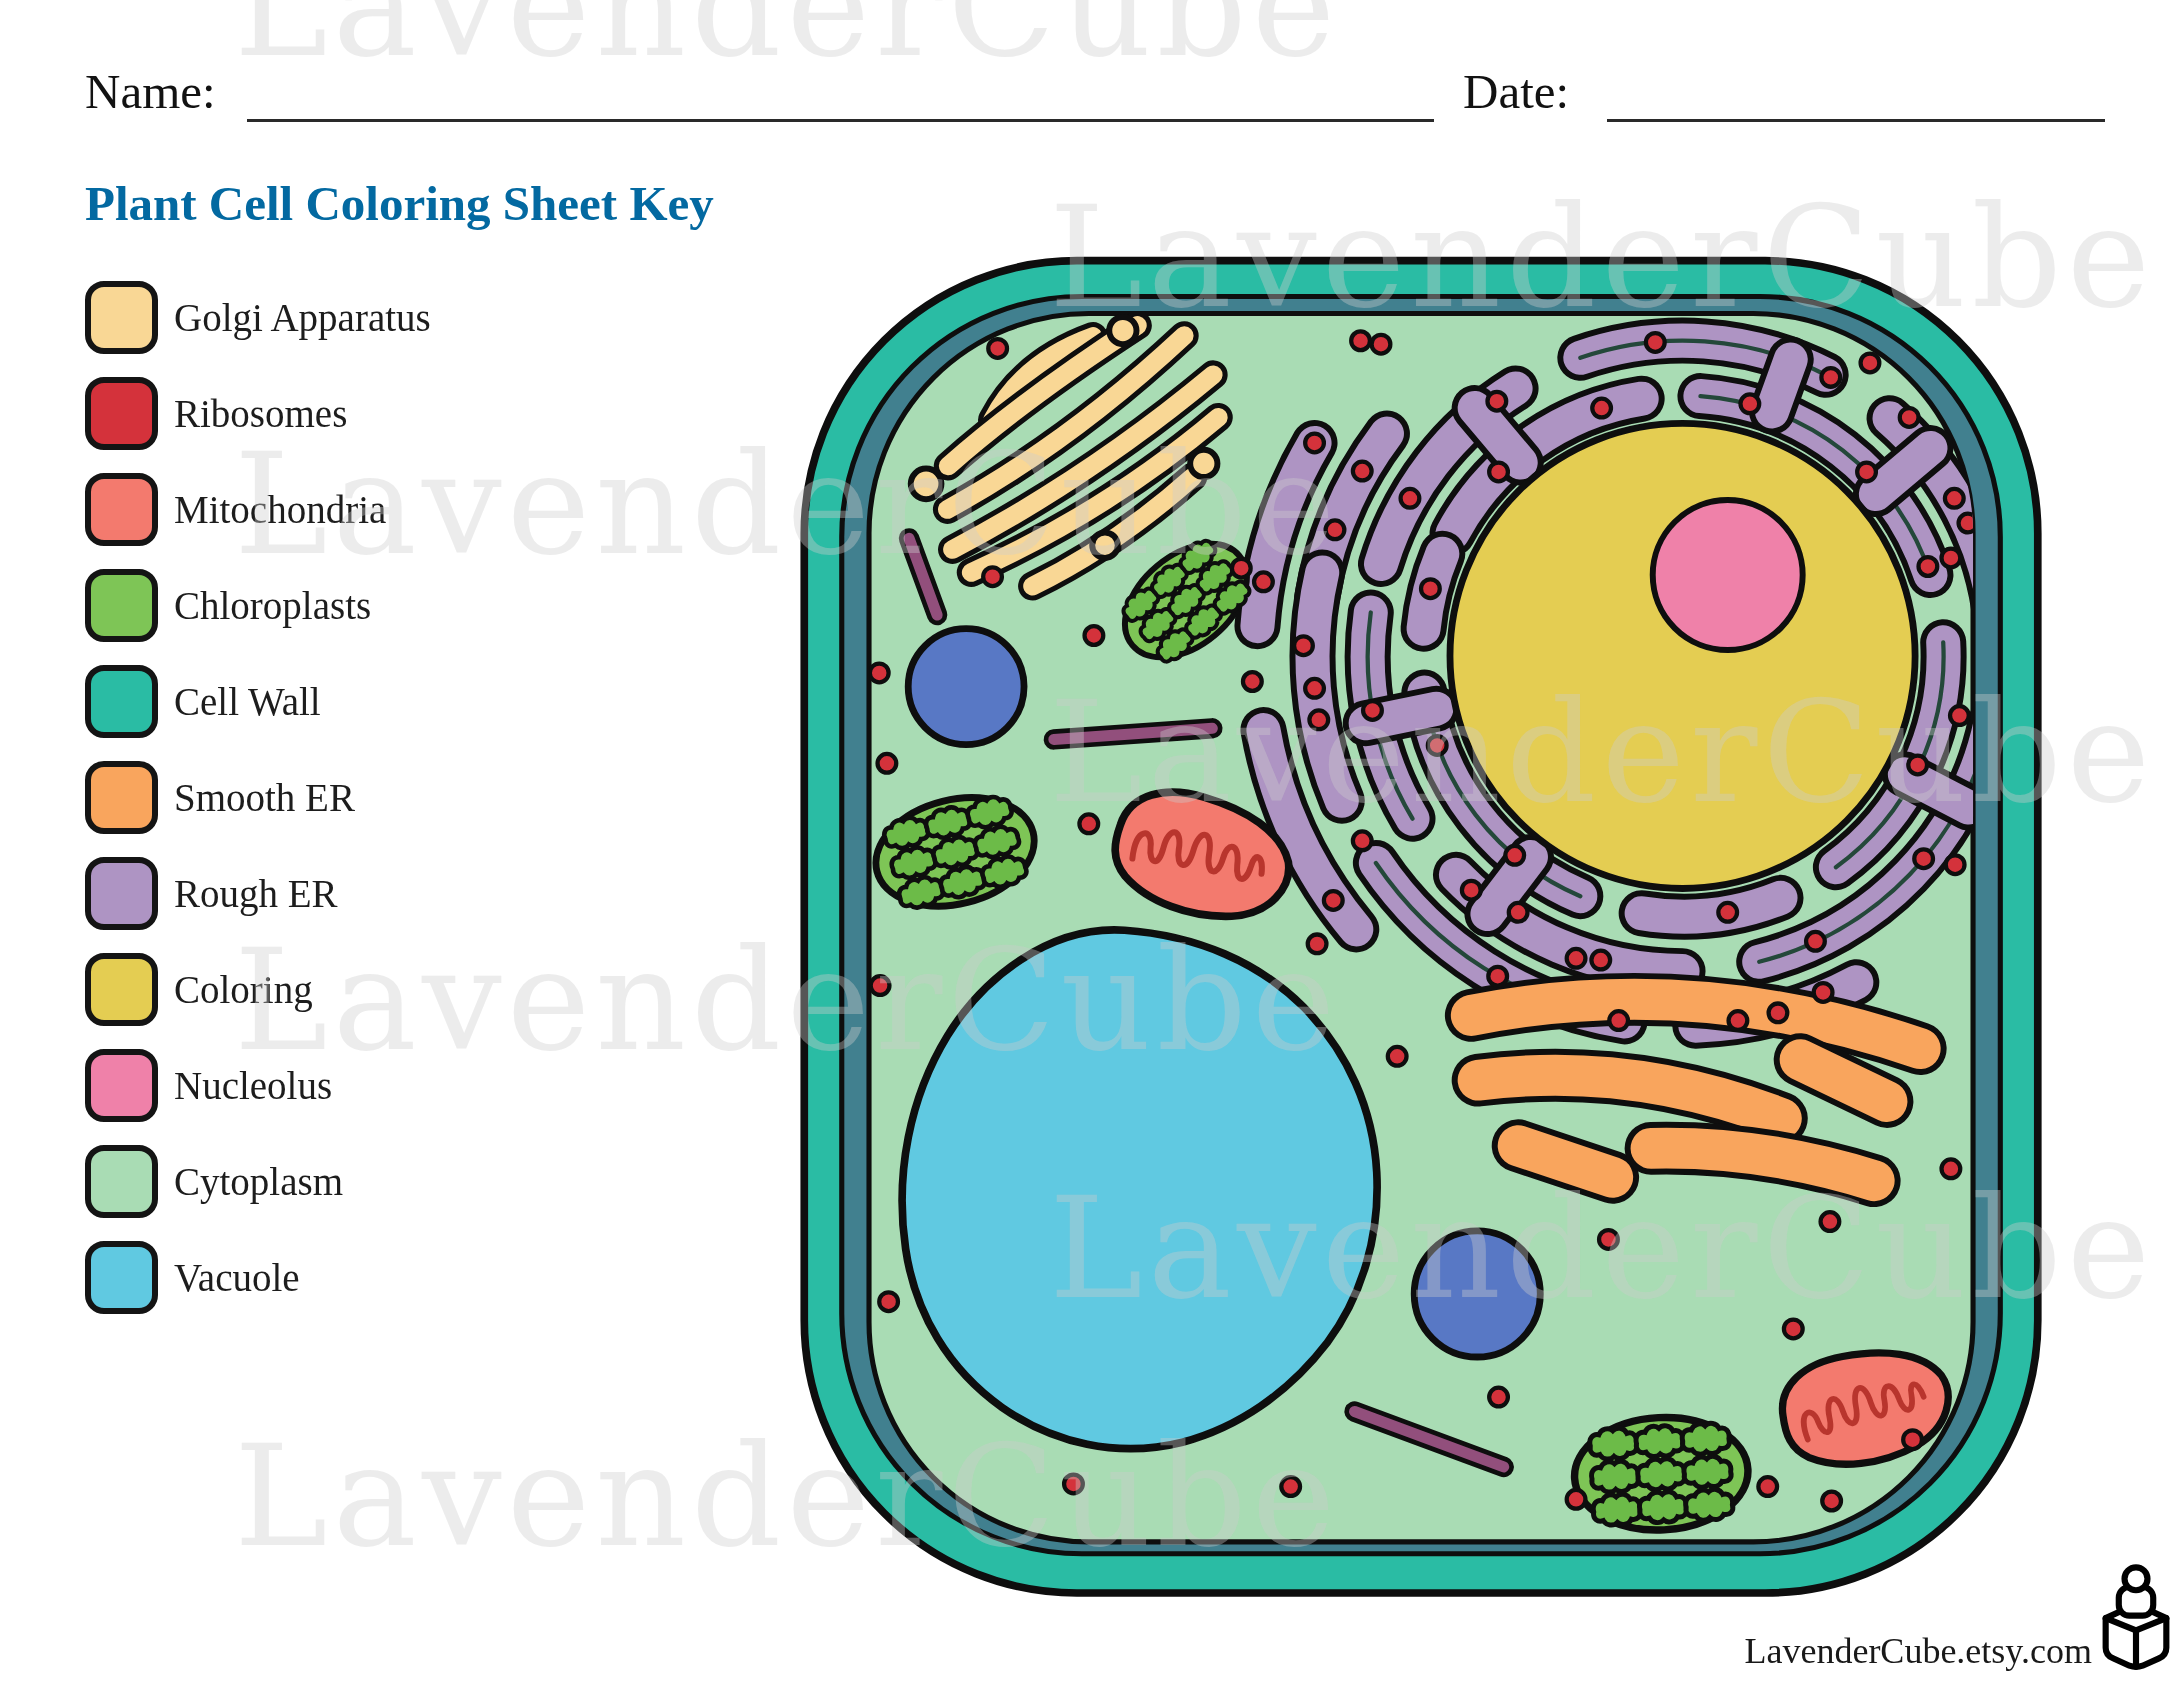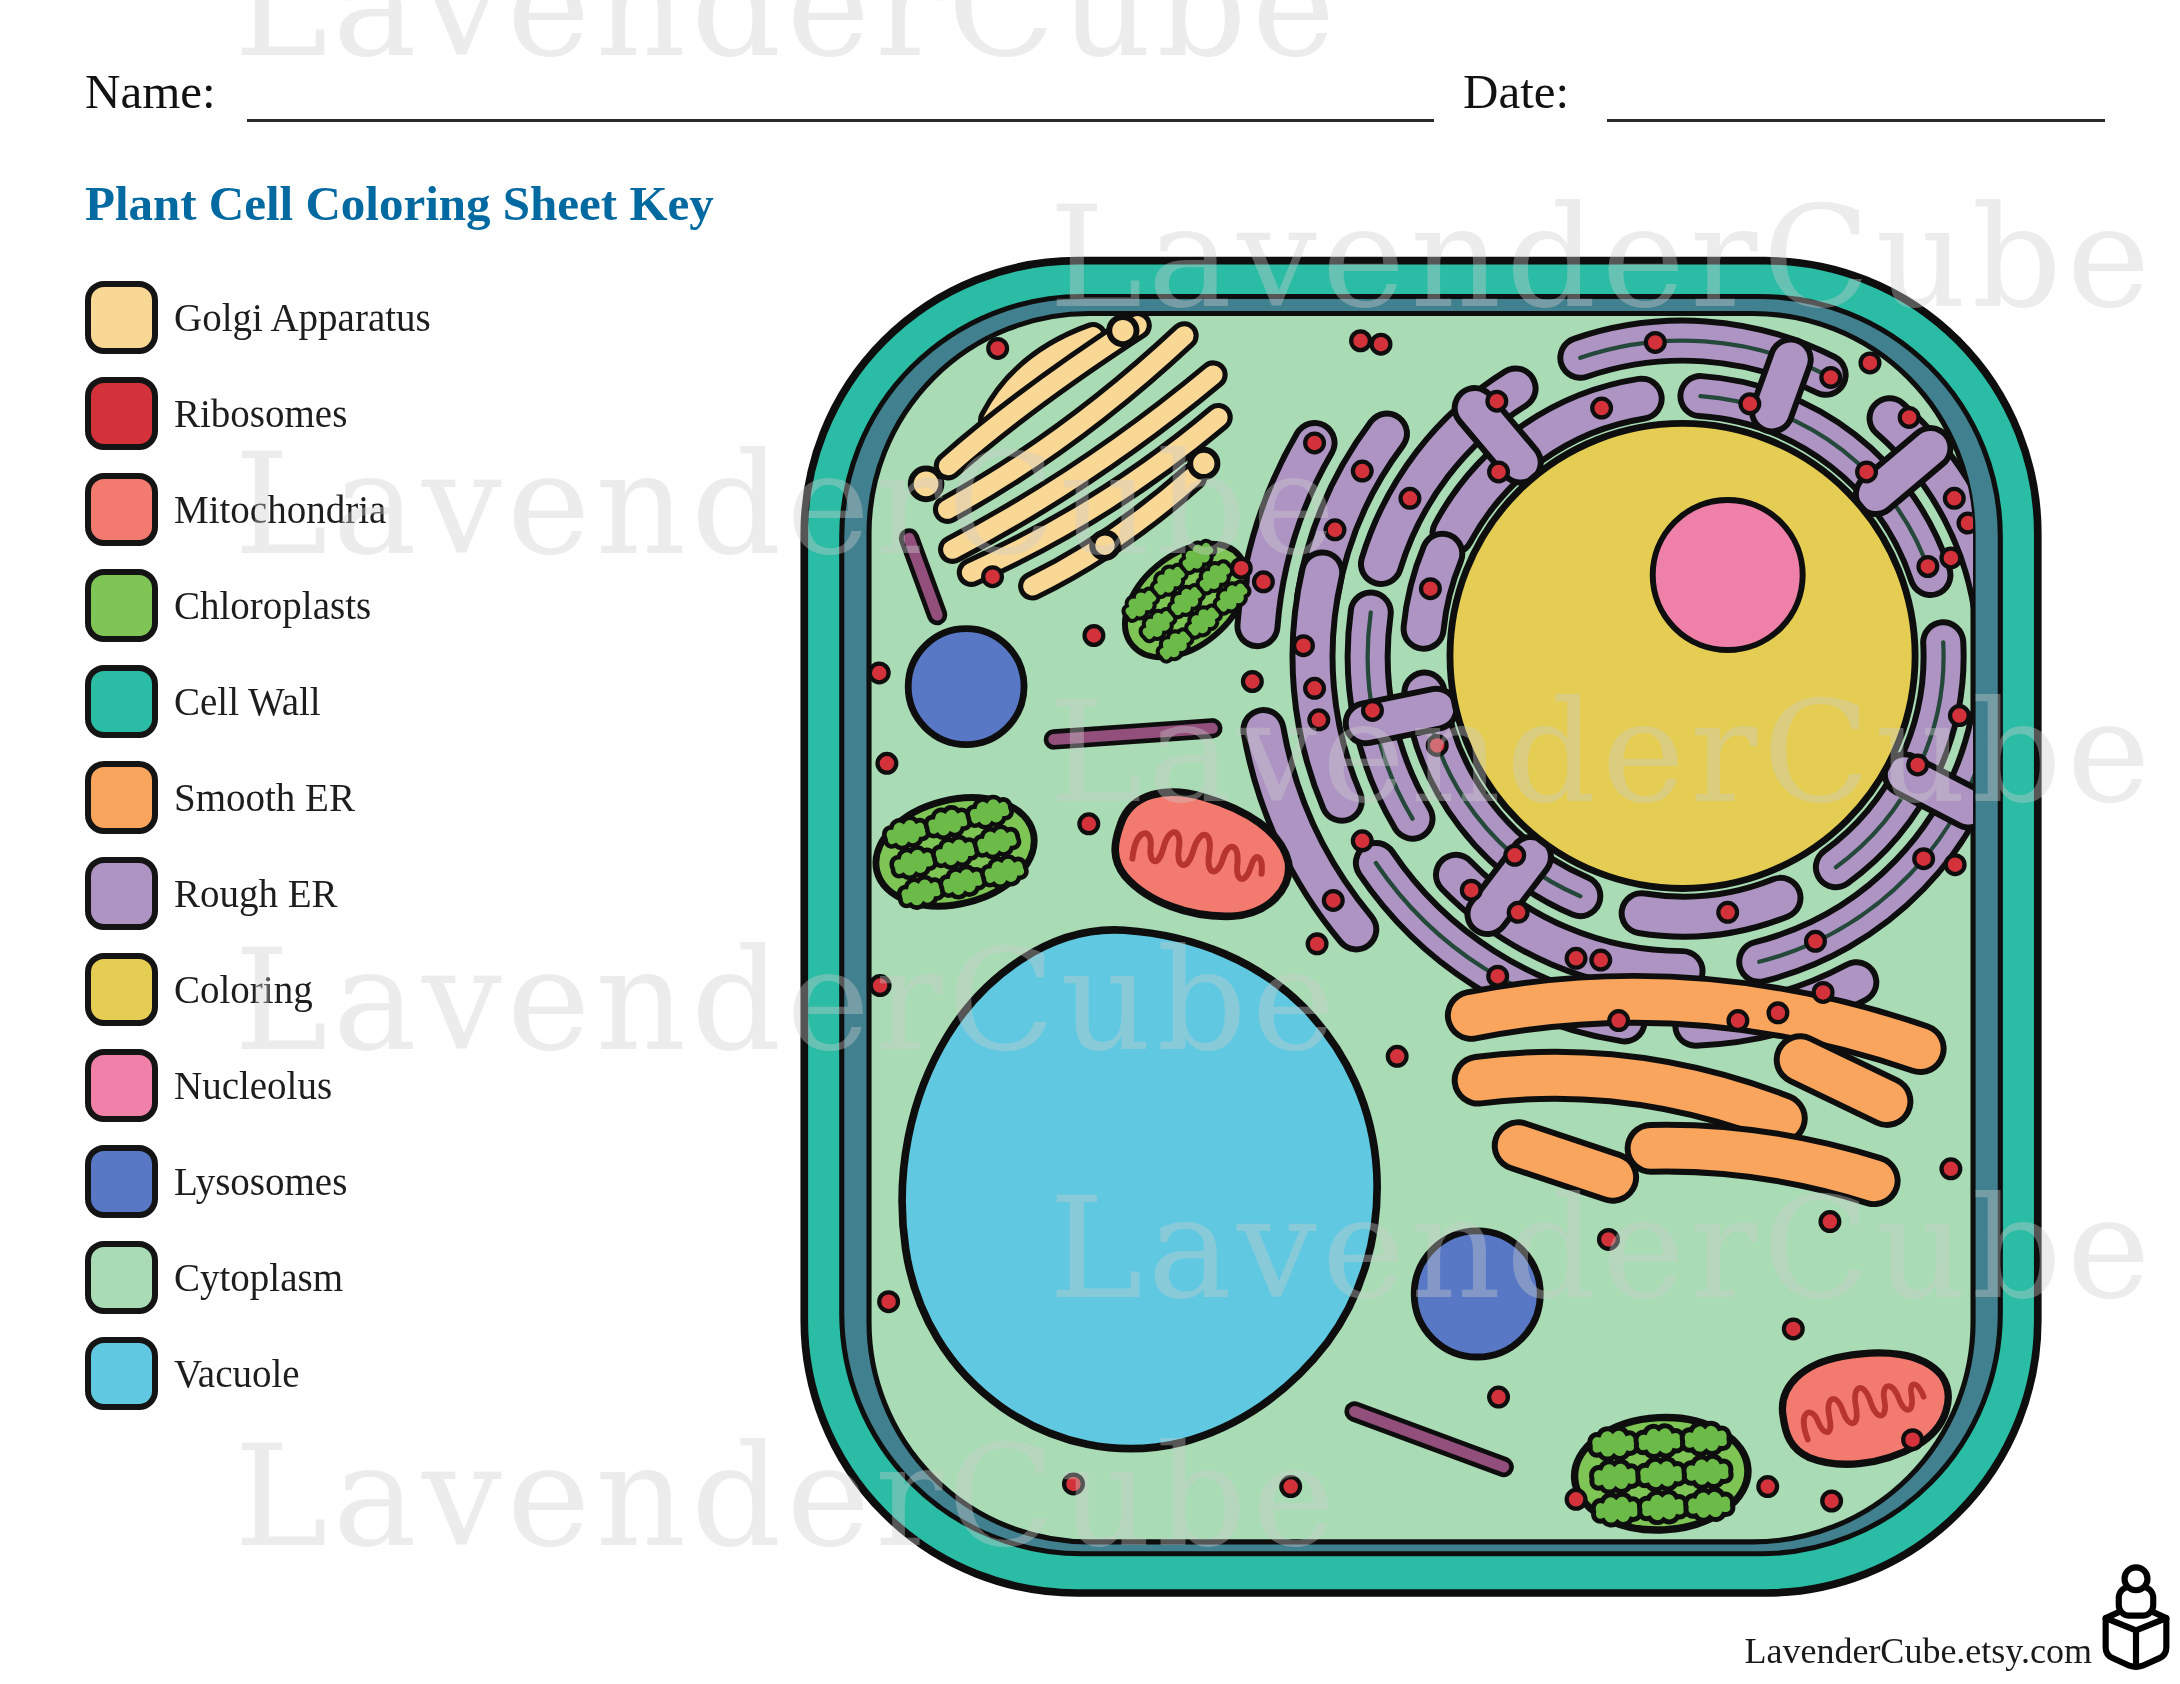--- a/index.html
+++ b/index.html
@@ -369,24 +369,20 @@
     </div>
     <div class="legend-row">
       <div class="swatch" style="background: rgb(228, 205, 82);"></div>
       <div class="legend-label">Coloring</div>
     </div>
     <div class="legend-row">
       <div class="swatch" style="background: rgb(239, 129, 169);"></div>
       <div class="legend-label">Nucleolus</div>
     </div>
     <div class="legend-row">
-      <div class="swatch" style="background: rgb(88, 120, 197);"></div>
-      <div class="legend-label">Lysosomes</div>
-    </div>
-    <div class="legend-row">
       <div class="swatch" style="background: rgb(169, 220, 180);"></div>
       <div class="legend-label">Cytoplasm</div>
     </div>
     <div class="legend-row">
       <div class="swatch" style="background: rgb(96, 201, 225);"></div>
       <div class="legend-label">Vacuole</div>
     </div>
   </div>
 
   <div class="brand-url">LavenderCube.etsy.com</div>

